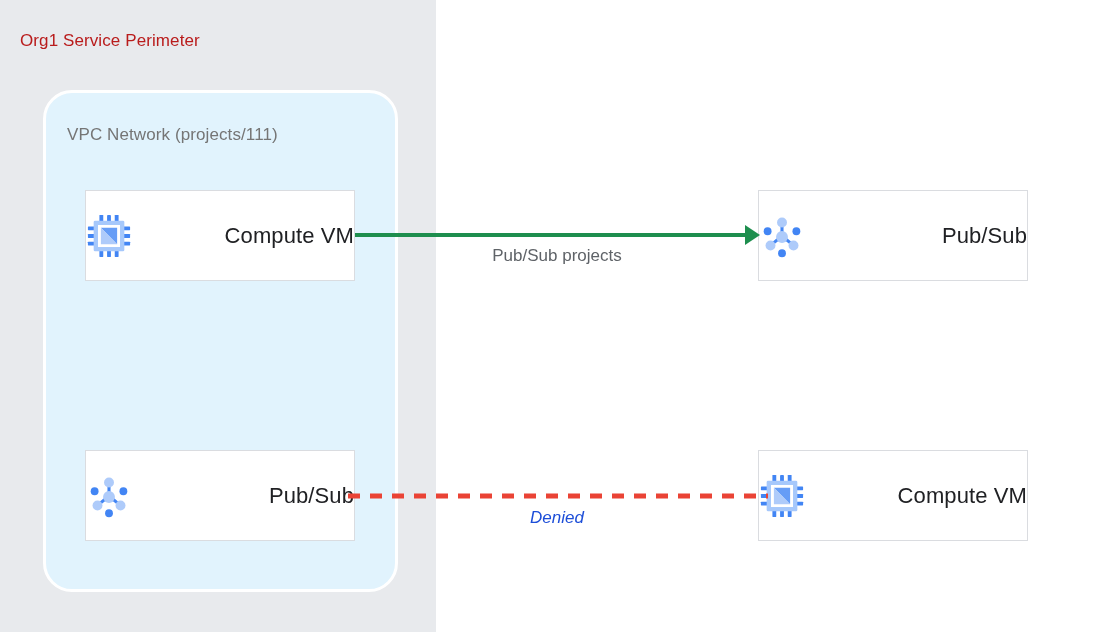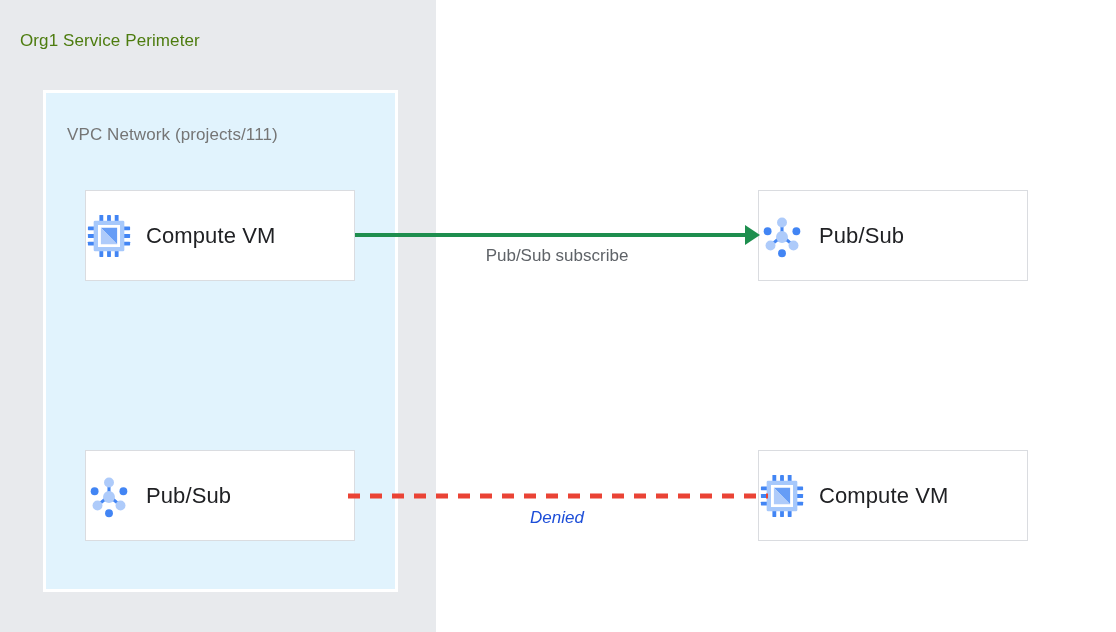--- a/index.html
+++ b/index.html
@@ -32,21 +32,21 @@
   }
   #perimeter-org2 {
     left: 678px;
     top: 0px;
     width: 438px;
     height: 632px;
   }
   .perimeter-title {
     position: absolute;
     font-size: 17px;
-    color: #4d7c0f;
+    color: #b91c1c;
     letter-spacing: 0.1px;
     white-space: nowrap;
   }
   #perimeter-org1 .perimeter-title { left: 20px; top: 31px; }
   #perimeter-org2 .perimeter-title { left: 21px; top: 31px; }
 
   
   .group {
     position: absolute;
     border: 3px solid #ffffff;
@@ -54,39 +54,40 @@
   }
   .group-title {
     position: absolute;
     font-size: 17px;
     color: #757575;
     letter-spacing: 0.1px;
     white-space: nowrap;
   }
   .group.vpc {
     background: #e1f3fd;
+    border-radius: 29px;
   }
 
   #group-vpc {
     left: 43px;
     top: 90px;
     width: 355px;
     height: 502px;
   }
   #group-vpc .group-title { left: 21px; top: 32px; }
 
   
   .node {
     position: absolute;
     background: #ffffff;
     border: 1px solid #dadce0;
     box-sizing: border-box;
     display: flex;
     align-items: center;
-    justify-content: flex-start;
+    justify-content: space-between;
     gap: 14px;
     width: 270px;
     height: 91px;
   }
   .node-label {
     font-size: 22px;
     color: #202124;
     letter-spacing: 0.1px;
     white-space: nowrap;
   }
@@ -233,17 +234,17 @@
   <svg class="connector" id="connector-allowed" viewBox="0 0 405 60">
     <line x1="0" y1="30" x2="390" y2="30" stroke="#1e8e4e" stroke-width="4"></line>
     <polygon points="390,20 405,30 390,40" fill="#1e8e4e"></polygon>
   </svg>
 
   <svg class="connector" id="connector-denied" viewBox="0 0 420 52">
     <line x1="0" y1="26" x2="420" y2="26" stroke="#ea4335" stroke-width="5" stroke-dasharray="12 10" stroke-linecap="butt"></line>
   </svg>
 
 
-  <div class="edge-label bottom" id="label-subscribe">Pub/Sub subscribe</div>
+  <div class="edge-label bottom" id="label-subscribe">Pub/Sub projects</div>
 
   <div class="edge-label denied-label" id="label-denied">Denied</div>
 
 </div>
 
 </body></html>

